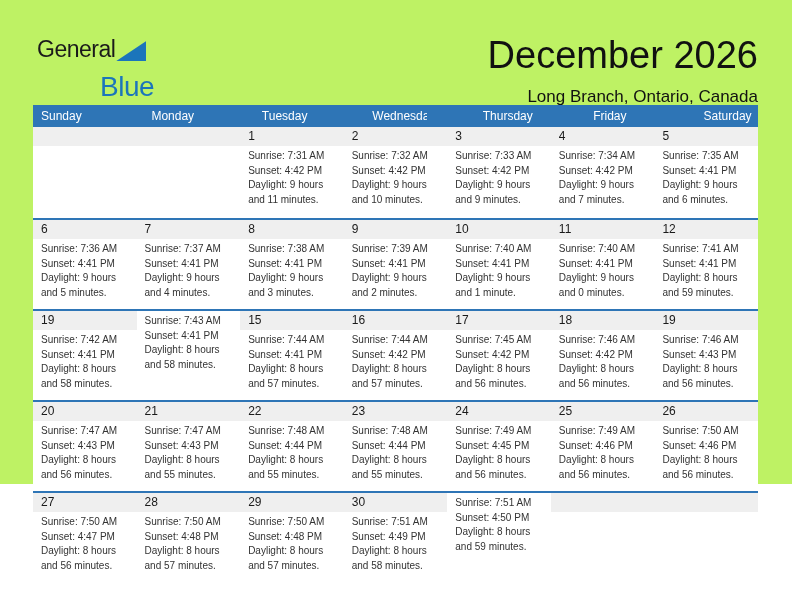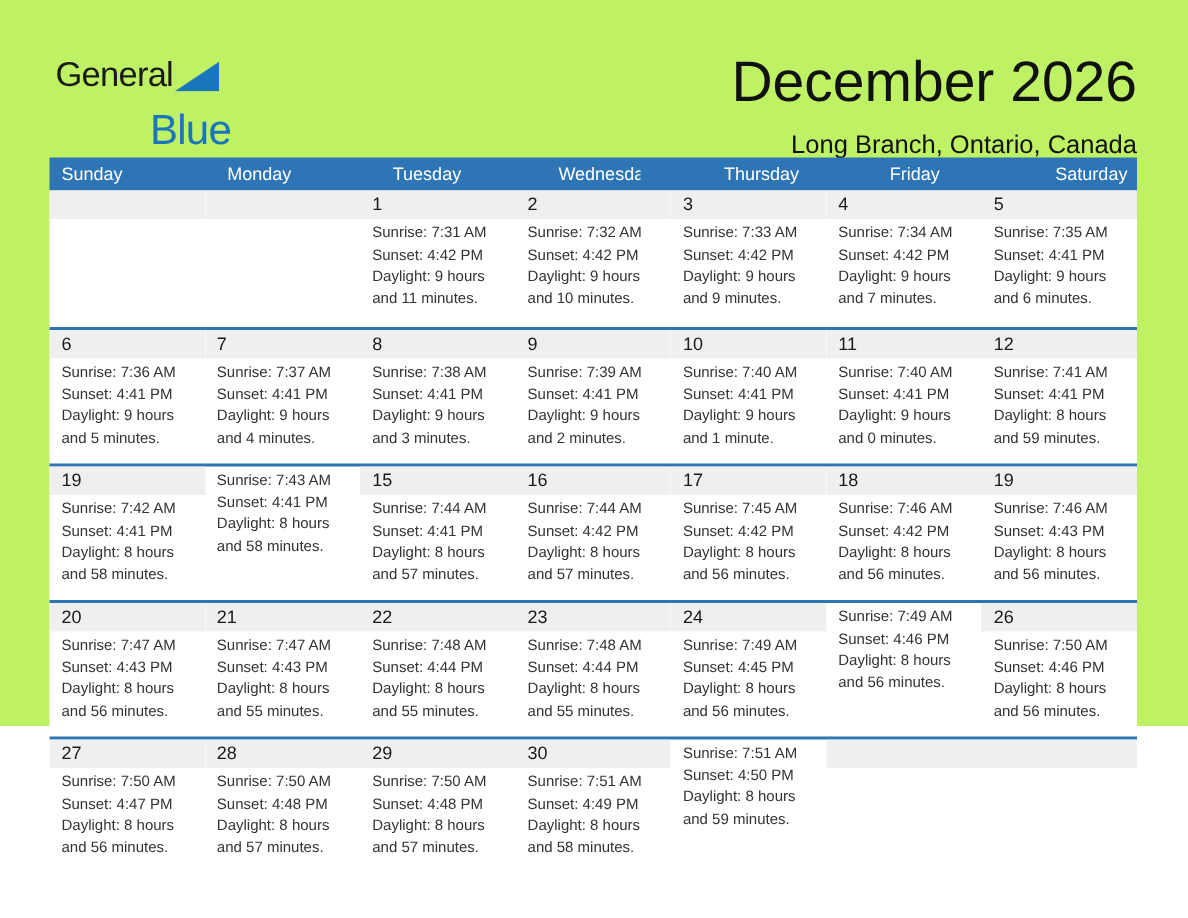--- a/index.html
+++ b/index.html
@@ -372,20 +372,21 @@
           <div class="day-cell">
             <div class="day-number">24</div>
             <div class="day-details">
               <div>Sunrise: 7:49 AM</div>
               <div>Sunset: 4:45 PM</div>
               <div>Daylight: 8 hours</div>
               <div>and 56 minutes.</div>
             </div>
           </div>
           <div class="day-cell">
+            <div class="day-number">25</div>
             <div class="day-details">
               <div>Sunrise: 7:49 AM</div>
               <div>Sunset: 4:46 PM</div>
               <div>Daylight: 8 hours</div>
               <div>and 56 minutes.</div>
             </div>
           </div>
           <div class="day-cell">
             <div class="day-number">26</div>
             <div class="day-details">

